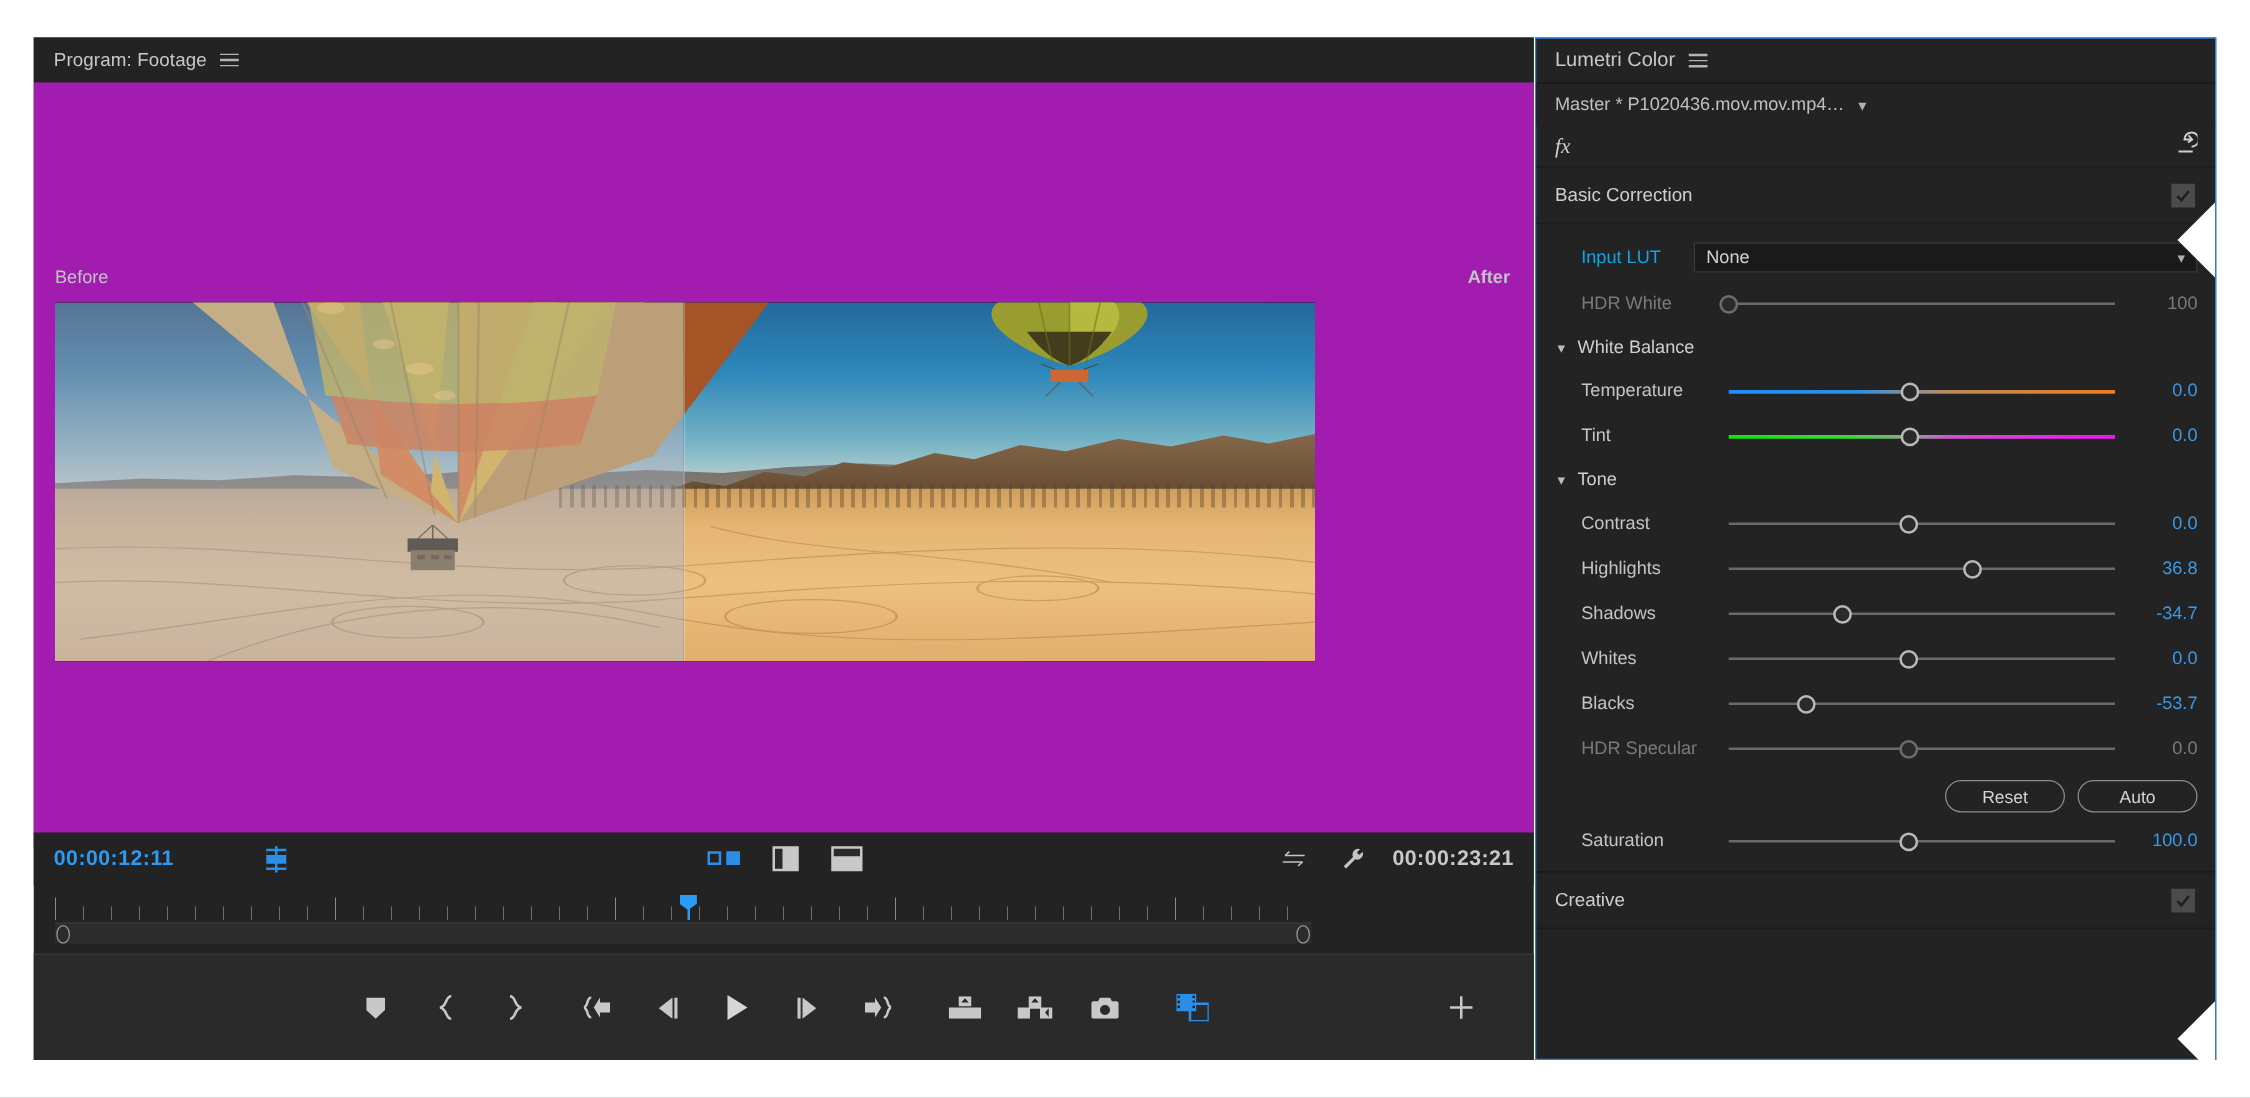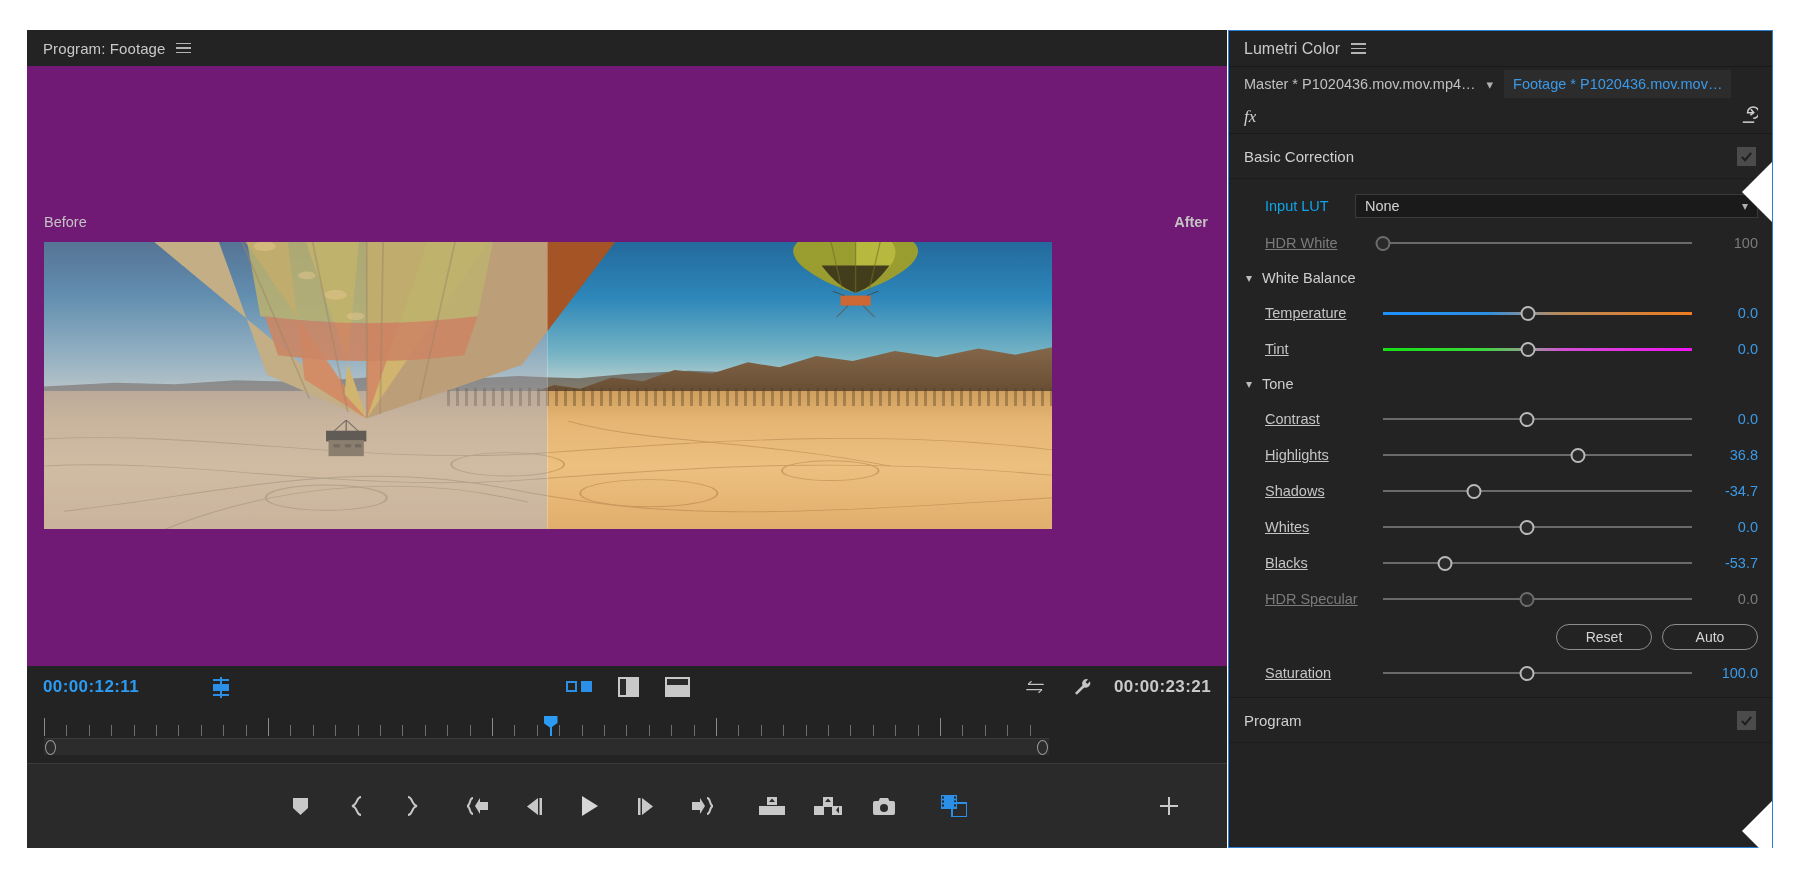--- a/index.html
+++ b/index.html
@@ -38,21 +38,21 @@
   }
   .hamburger{
     display:inline-flex; flex-direction:column; justify-content:center;
     gap:3px; width:15px; cursor:pointer;
   }
   .hamburger i{ display:block; height:1.5px; width:15px; background:#b4b4b4; }
 
   .monitor-body{
     position:absolute; left:0; top:36px;
     width:100%; bottom:170px;
-    background:#701a75;
+    background:#a21caf;
   }
 
   .ba-label{
     position:absolute;
     color:#c3c3c3;
     font-size:14.5px;
     top:148px;
   }
   .ba-before{ left:17px; }
   .ba-after{ right:19px;font-weight:bold; }
@@ -342,21 +342,21 @@
 
   .sec-body{ padding:8px 0 0 0; }
 
   .ctrl{
     display:flex; align-items:center;
     height:36px;
     padding-left:36px; padding-right:14px;
   }
   .ctrl .name{
     color:#c5c5c5; font-size:14.5px;
-    width:118px; flex:none;text-decoration:underline;
+    width:118px; flex:none;
   }
   .ctrl.dim .name{ color:#7b7b7b; }
   .ctrl .val{
     width:54px; text-align:right; flex:none;
     color:#3b9ae8; font-size:14.5px;
   }
   .ctrl.dim .val{ color:#7b7b7b; }
 
   .slider{
     flex:1; position:relative; height:20px; margin-right:12px; cursor:pointer;
@@ -772,21 +772,20 @@
       <span class="hamburger">
           <i></i>
           <i></i>
           <i></i>
         </span>
     </div>
 
     <div class="clip-row">
       <span class="master-name">Master * P1020436.mov.mov.mp4…</span>
       <span class="chev">▾</span>
-      <span class="footage-tab">Footage * P1020436.mov.mov…</span>
     </div>
 
     <div class="fx-row">
       <span class="fx-mark">fx</span>
       <span class="reset-ico">
         <svg width="19" height="19" viewBox="0 0 20 20" fill="none" stroke="#cfcfcf" stroke-width="1.6">
           <path d="M15 13 A6 6 0 1 0 9 7 H15"></path>
             <path d="M12.5 3.5 L15.5 7 L12 9.5"></path>
             <path d="M4 17 H16"></path>
         </svg>
@@ -916,21 +915,21 @@
           <span class="track"></span>
             <span class="knob" style="left:46.5%;"></span>
         </span>
         <span class="val">100.0</span>
       </div>
 
       <div class="divider"></div>
     </div>
 
     <div class="section-head">
-      <span class="label">Program</span>
+      <span class="label">Creative</span>
       <span class="chk">
         <svg viewBox="0 0 14 14" fill="none" stroke="#1f1f1f" stroke-width="2.2">
             <path d="M2 7.5 L5.5 11 L12 3"></path>
           </svg>
       </span>
     </div>
 
     <div class="arrow-marker arrow-top"></div>
     <div class="arrow-marker arrow-bot"></div>
   </div>

